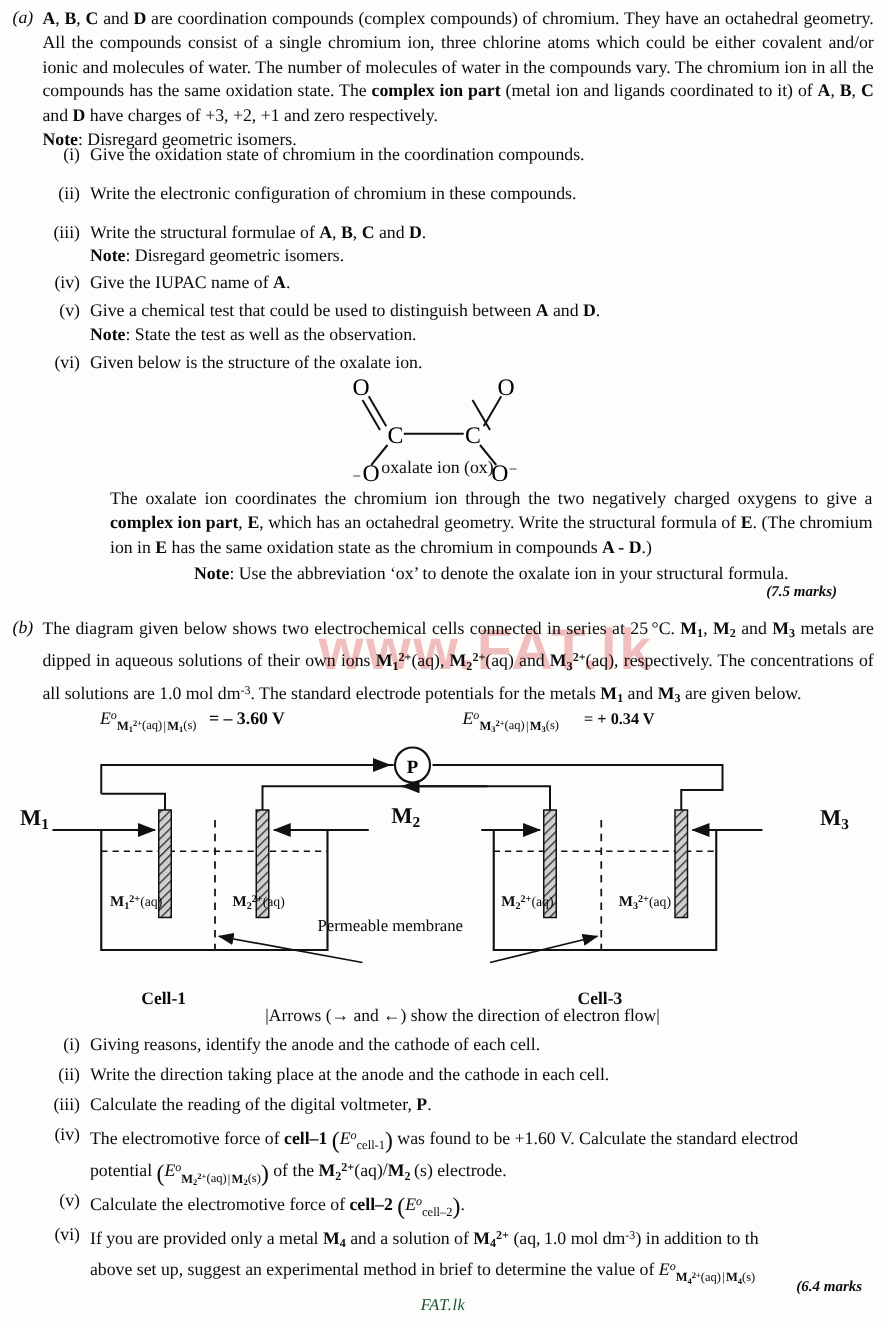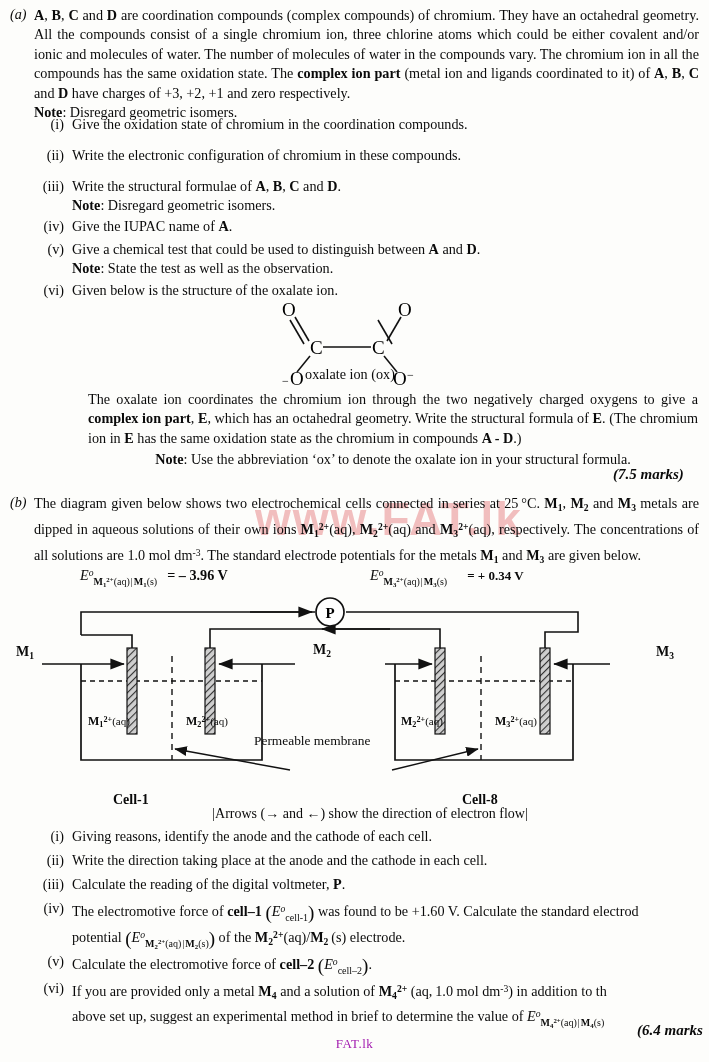--- a/index.html
+++ b/index.html
@@ -30,21 +30,21 @@
     text-align:justify;text-justify:inter-word;
   }
   b,.b{font-weight:bold;}
 
   
   .item{position:absolute;font-size:14.2px;line-height:19.4px;}
   .item .mk{position:absolute;left:0;top:0;text-align:right;width:34px;}
   .item .tx{display:block;margin-left:42px;}
 
   .marks{
-    position:absolute;font-size:15px;font-weight:bold;font-style:italic;
+    position:absolute;font-size:12px;font-weight:bold;font-style:italic;
     font-family:"Liberation Serif", serif;
   }
 
   
   sub{font-size:.68em;vertical-align:-.28em;}
   sup{font-size:.68em;vertical-align:.42em;}
   .sfrac{display:inline-block;vertical-align:middle;position:relative;top:-.05em;}
 
   
   .enot{display:inline-block;white-space:nowrap;font-style:italic;font-size:14.2px;}
@@ -60,35 +60,36 @@
   .oxbox{position:absolute;left:268px;top:300px;width:160px;height:88px;}
   .oxcap{
     position:absolute;left:255px;top:366px;width:190px;text-align:center;
     font-size:14.2px;
   }
 
   
   .diagram{position:absolute;left:0px;top:586px;width:709px;height:215px;}
   .diagram svg{display:block;}
   .dlabel{
-    position:absolute;font-weight:bold;font-size:14px;
+    position:absolute;font-weight:bold;font-size:18px;
     font-family:"Liberation Serif", serif;
   }
   .dlabel.sm{font-size:12px;}
   .cellcap{position:absolute;font-weight:bold;font-size:14px;}
   .memlab{position:absolute;font-size:13.4px;}
 
   .arrowcap{
     position:absolute;font-size:14px;left:160px;top:806px;width:420px;text-align:center;
   }
 
   .footer{
     position:absolute;left:0;top:1036px;width:709px;text-align:center;
-    color:#a21caf;font-size:13px;font-family:"Liberation Serif",serif;
+    color:#14532d;font-size:13px;font-family:"Liberation Serif",serif;
     letter-spacing:.5px;
+    font-style:italic;
   }
 </style>
 </head>
 <body>
 
 <div class="page">
 
   <div class="watermark">www.FAT.lk</div>
 
   <div class="content">
@@ -149,21 +150,21 @@
 
     <div class="blk para" style="left:88px;top:390px;width:610px;">The oxalate ion coordinates the chromium ion through the two negatively charged oxygens to give a <b>complex ion part</b>, <b>E</b>, which has an octahedral geometry. Write the structural formula of <b>E</b>. (The chromium ion in <b>E</b> has the same oxidation state as the chromium in compounds <b>A - D</b>.)</div>
     <div class="blk para" style="left:88px;top:450px;width:610px;text-align:center;"><b>Note</b>: Use the abbreviation ‘ox’ to denote the oxalate ion in your structural formula.</div>
     <div class="marks" style="left:613px;top:466px;">(7.5 marks)</div>
 
     <div class="blk" style="left:10px;top:494px;width:24px;font-size:14.2px;font-style:italic;">(b)</div>
     <div class="blk para" style="left:34px;top:494px;width:665px;">The diagram given below shows two electrochemical cells connected in series at 25 °C. <b>M<sub>1</sub></b>, <b>M<sub>2</sub></b> and <b>M<sub>3</sub></b> metals are dipped in aqueous solutions of their own ions <b>M<sub>1</sub><sup>2+</sup></b>(aq), <b>M<sub>2</sub><sup>2+</sup></b>(aq) and <b>M<sub>3</sub><sup>2+</sup></b>(aq), respectively. The concentrations of all solutions are 1.0 mol dm<sup>-3</sup>. The standard electrode potentials for the metals <b>M<sub>1</sub></b> and <b>M<sub>3</sub></b> are given below.</div>
 
     <div class="blk" style="left:80px;top:566px;">
       <span class="enot"><span class="E">E</span><sup>o</sup><span class="sb"><b>M<sub>1</sub><sup>2+</sup></b><span class="n">(aq)</span><span class="bar">|</span><b>M<sub>1</sub></b><span class="n">(s)</span></span></span>
-      <span style="font-size:14.2px;margin-left:6px;font-weight:bold;">= – 3.96 V</span>
+      <span style="font-size:14.2px;margin-left:6px;font-weight:bold;">= – 3.60 V</span>
     </div>
     <div class="blk" style="left:370px;top:566px;">
       <span class="enot"><span class="E">E</span><sup>o</sup><span class="sb"><b>M<sub>3</sub><sup>2+</sup></b><span class="n">(aq)</span><span class="bar">|</span><b>M<sub>3</sub></b><span class="n">(s)</span></span></span>
       <span style="font-size:13px;margin-left:16px;font-weight:bold;">= + 0.34 V</span>
     </div>
 
     <div class="diagram">
       <svg width="709" height="215" viewBox="0 0 709 215">
         <defs>
           <pattern id="hatch" width="5" height="5" patternTransform="rotate(45)" patternUnits="userSpaceOnUse">
@@ -237,21 +238,21 @@
       <div class="dlabel sm" style="left:401px;top:128px;">
         <span>M</span><sub>2</sub><sup>2+</sup><span style="font-weight:normal;font-size:11px;">(aq)</span>
       </div>
       <div class="dlabel sm" style="left:495px;top:128px;">
         <span>M</span><sub>3</sub><sup>2+</sup><span style="font-weight:normal;font-size:11px;">(aq)</span>
       </div>
     </div>
 
     <div class="memlab" style="left:254px;top:733px;">Permeable membrane</div>
     <div class="cellcap" style="left:113px;top:792px;">Cell-1</div>
-    <div class="cellcap" style="left:462px;top:792px;">Cell-8</div>
+    <div class="cellcap" style="left:462px;top:792px;">Cell-3</div>
 
     <div class="arrowcap">|Arrows (→ and ←) show the direction of electron flow|</div>
 
     <div class="item" style="left:30px;top:827px;width:670px;">
       <span class="mk">(i)</span>
       <span class="tx">Giving reasons, identify the anode and the cathode of each cell.</span>
     </div>
     <div class="item" style="left:30px;top:851px;width:670px;">
       <span class="mk">(ii)</span>
       <span class="tx">Write the direction taking place at the anode and the cathode in each cell.</span>

